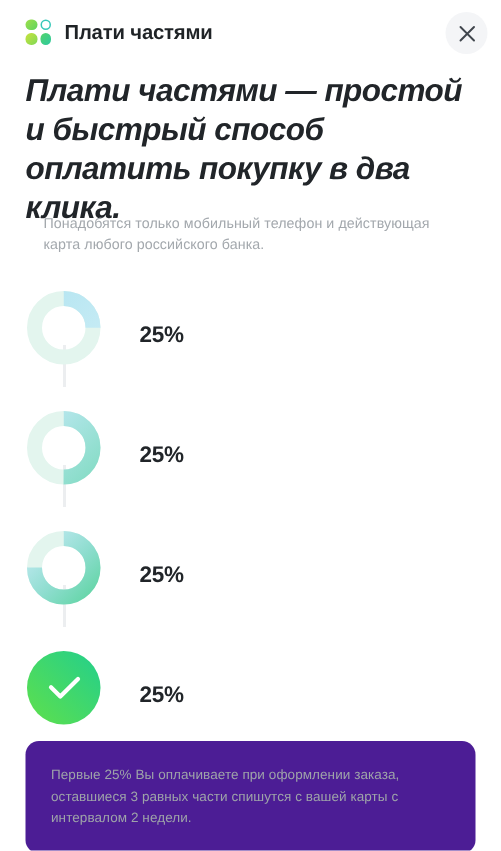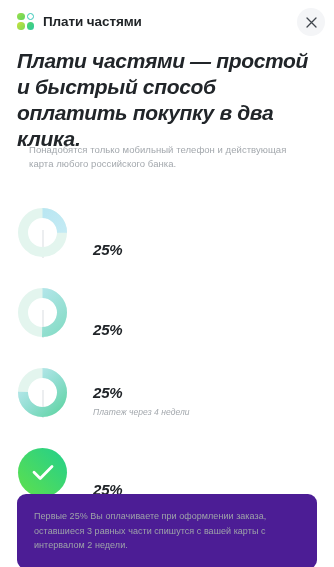--- a/index.html
+++ b/index.html
@@ -119,22 +119,21 @@
   .steps {
     position: absolute;
     top: 178px;
     left: 17px;
     right: 17px;
   }
   .step {
     position: relative;
     height: 80px;
     display: flex;
-    align-items: flex-end;
-    font-style: italic;
+    align-items: center;
   }
   .step .connector {
     position: absolute;
     left: 25px;
     top: 52px;
     width: 1.5px;
     height: 28px;
     background: #eceef0;
   }
   .step:last-child .connector { display: none; }
@@ -273,21 +272,20 @@
               <stop offset="55%" stop-color="#8eddcf"></stop>
               <stop offset="100%" stop-color="#63d5a6"></stop>
             </linearGradient>
           </defs>
           <circle cx="25.5" cy="25.5" r="19.5" fill="none" stroke="#e3f5ee" stroke-width="10"></circle>
           <circle cx="25.5" cy="25.5" r="19.5" fill="none" stroke="url(#g3)" stroke-width="10" stroke-dasharray="91.9 30.6" transform="rotate(-90 25.5 25.5)"></circle>
         </svg>
       </div>
       <div class="step-text">
         <div class="step-pct">25%</div>
-        <div class="step-label">Платеж через 4 недели</div>
       </div>
     </div>
 
     <div class="step">
 
       <div class="circle-wrap">
         <svg width="51" height="51" viewBox="0 0 51 51" aria-hidden="true">
           <defs>
             <linearGradient id="g4" x1="0%" y1="100%" x2="100%" y2="0%">
               <stop offset="0%" stop-color="#5fe04b"></stop>

